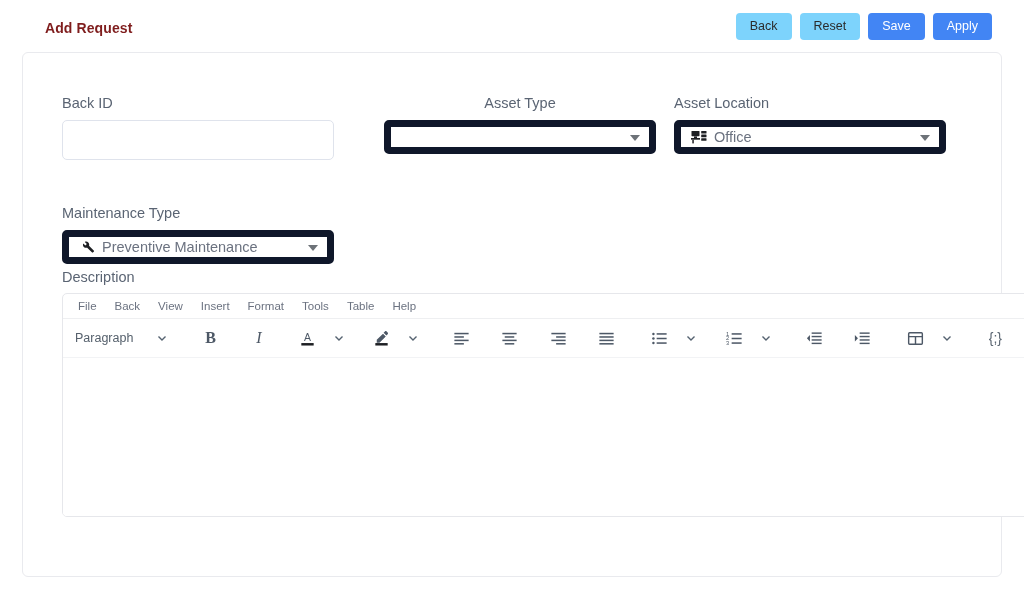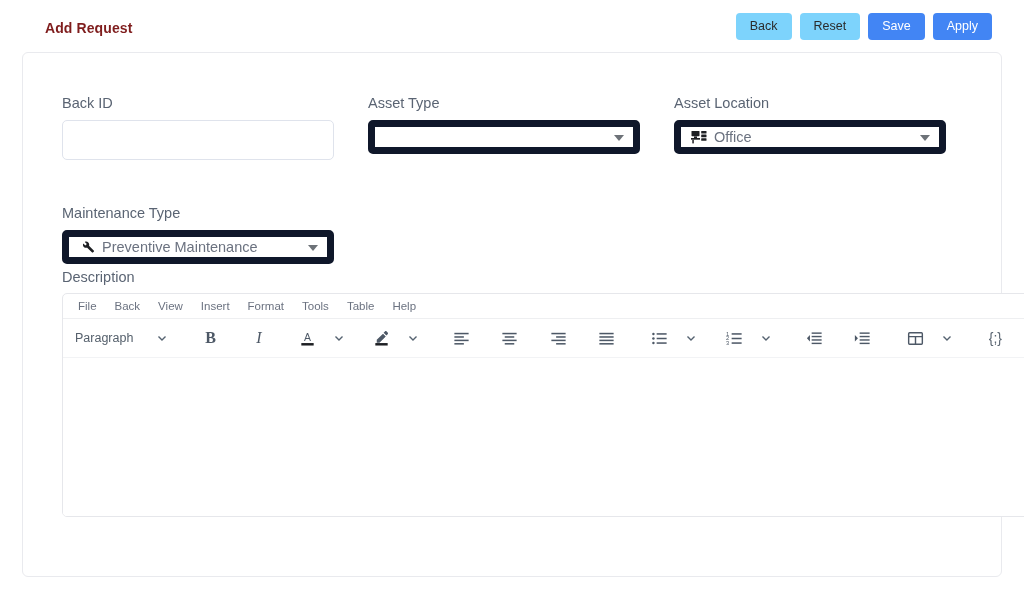--- a/index.html
+++ b/index.html
@@ -39,21 +39,21 @@
   }
 
   
   .form { position: absolute; left: 39px; top: 42px; width: 902px; }
   .field-label {
     font-size: 14.5px; color: #5a6473; margin-bottom: 9px; display: block;
   }
   .row { position: relative; }
 
   .col-1 { position: absolute; left: 0; top: 0; width: 272px; }
-  .col-2 { position: absolute; left: 306px; top: 0; width: 272px; }
+  .col-2 { position: absolute; left: 322px; top: 0; width: 272px; text-align: center; }
   .col-3 { position: absolute; left: 612px; top: 0; width: 272px; }
 
   .text-input {
     width: 272px; height: 40px;
     border: 1px solid #dfe3ec; border-radius: 5px;
     background: #ffffff; outline: none;
     font-size: 14px; padding: 0 10px; color: #42474f;
     font-family: "Liberation Sans", sans-serif;
   }
 

